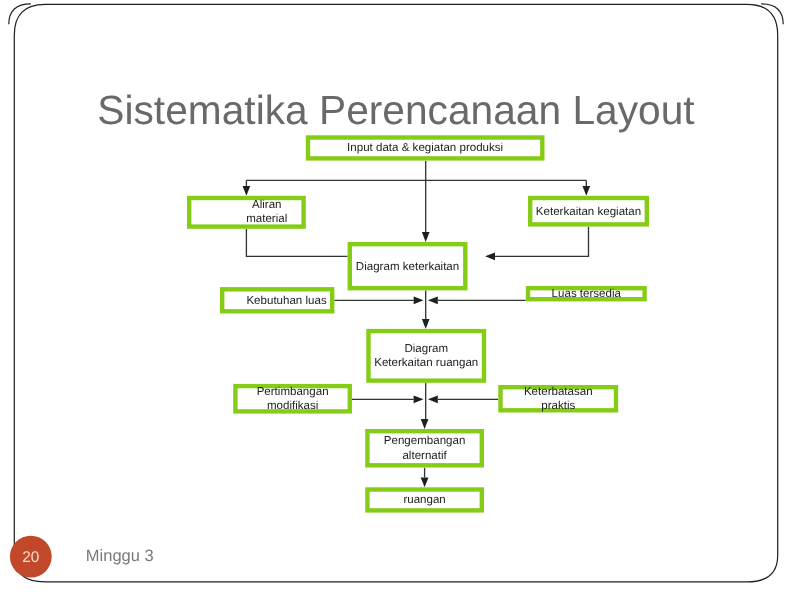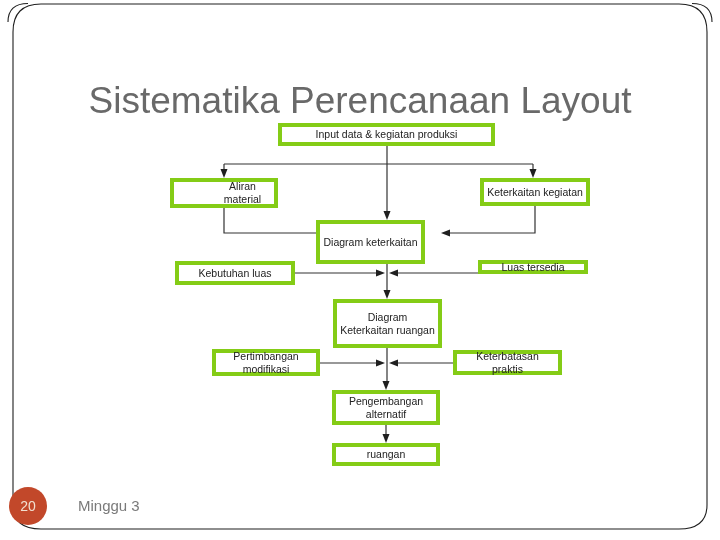--- a/index.html
+++ b/index.html
@@ -30,21 +30,21 @@
     text-align:center;
     font-size:10.5px;line-height:1.2;color:#222222;
     box-sizing:border-box;
     padding:1px 3px;
   }
   
   .n-input        {left:278px;top:123px;width:217px;height:23px;}
   .n-aliran       {left:170px;top:178px;width:108px;height:30px;padding-left:40px;}
   .n-kegiatan     {left:480px;top:178px;width:110px;height:28px;}
   .n-diagram1     {left:316px;top:220px;width:109px;height:44px;}
-  .n-kebutuhan    {left:175px;top:261px;width:120px;height:24px;}
+  .n-kebutuhan    {left:200px;top:261px;width:104px;height:24px;justify-content:flex-end;}
   .n-luas         {left:478px;top:260px;width:110px;height:14px;}
   .n-diagram2     {left:333px;top:299px;width:109px;height:49px;}
   .n-pertimbangan {left:212px;top:349px;width:108px;height:27px;}
   .n-keterbatasan {left:453px;top:350px;width:109px;height:25px;}
   .n-pengembangan {left:332px;top:390px;width:108px;height:35px;}
   .n-efaluasi     {left:332px;top:443px;width:108px;height:23px;}
 
   .page-number-circle{
     position:absolute;left:9px;top:487px;
     width:38px;height:38px;border-radius:50%;

